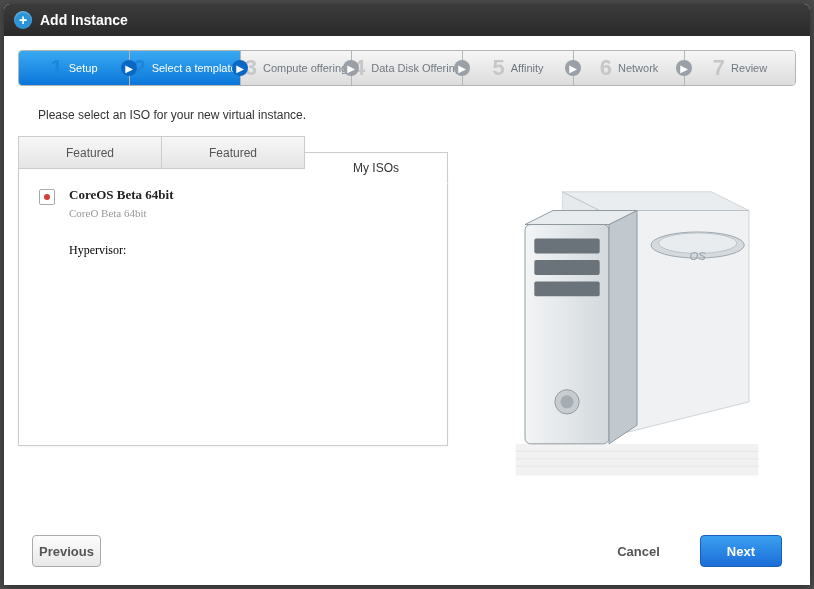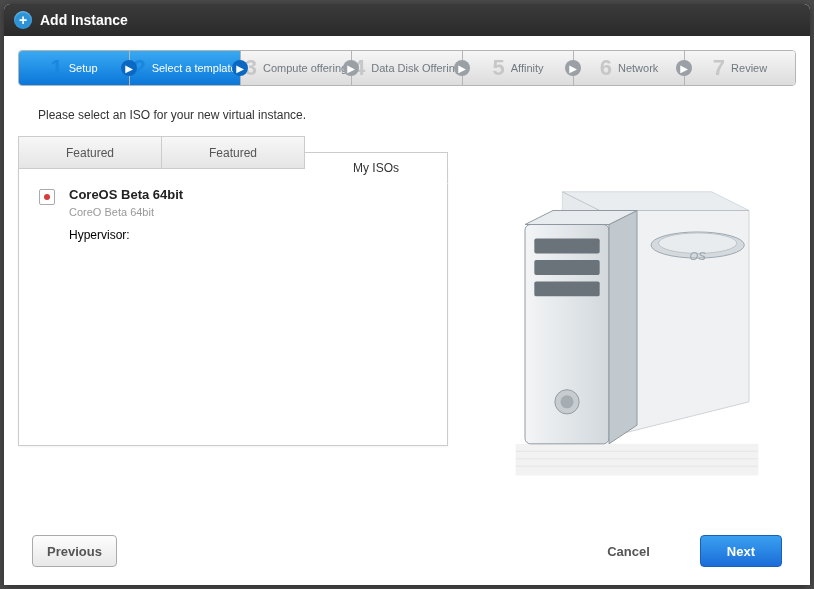--- a/index.html
+++ b/index.html
@@ -145,20 +145,21 @@
   position: relative;
   top: 16px;
 }
 .tab-content {
   border: 1px solid #ccc;
   border-top: 1px solid #ccc;
   background: #fff;
   height: 278px;
   padding: 18px 20px;
   box-shadow: 0 1px 2px rgba(0,0,0,0.05);
+  font-family: Liberation Serif, serif;
 }
 .iso-item {
   display: flex;
   gap: 14px;
 }
 .radio {
   width: 16px; height: 16px;
   border: 1px solid #aaa;
   border-radius: 2px;
   display: flex;
@@ -181,21 +182,21 @@
 }
 .iso-desc {
   font-size: 11px;
   color: #999;
   margin-top: 4px;
 }
 .hyp-row {
   display: flex;
   align-items: center;
   gap: 8px;
-  margin-top: 10px;
+  margin-top: 24px;
   font-size: 12px;
 }
 .select {
   flex: 1;
   max-width: 160px;
   border: 1px solid #bbb;
   background: linear-gradient(#fdfdfd, #ededed);
   height: 24px;
   display: flex;
   align-items: center;
@@ -225,21 +226,21 @@
 .illus svg { width: 280px; }
 
 .footer {
   display: flex;
   align-items: center;
   padding: 18px 14px;
   gap: 10px;
 }
 .btn {
   height: 32px;
-  padding: 0 14px;
+  padding: 0 6px;
   border-radius: 4px;
   font-size: 13px;
   font-weight: bold;
   cursor: pointer;
   display: flex;
   align-items: center;
   border: 1px solid #aaa;
   background: linear-gradient(#fdfdfd, #e8e8e8);
   color: #555;
 }
@@ -247,21 +248,21 @@
   background: linear-gradient(#3aa0f0, #1b6dd8);
   border: 1px solid #1a5fb8;
   color: #fff;
   padding: 14px 26px;
 }
 .spacer { flex: 1; }
 .cancel-link {
   font-size: 13px;
   font-weight: bold;
   color: #555;
-  margin-right: 40px;
+  margin-right: 30px;
   cursor: pointer;
 }
 </style>
 </head>
 <body>
 
 <div class="dialog">
   <div class="titlebar">
     <span class="plus-icon"></span>
     <span class="title">Add Instance</span>

